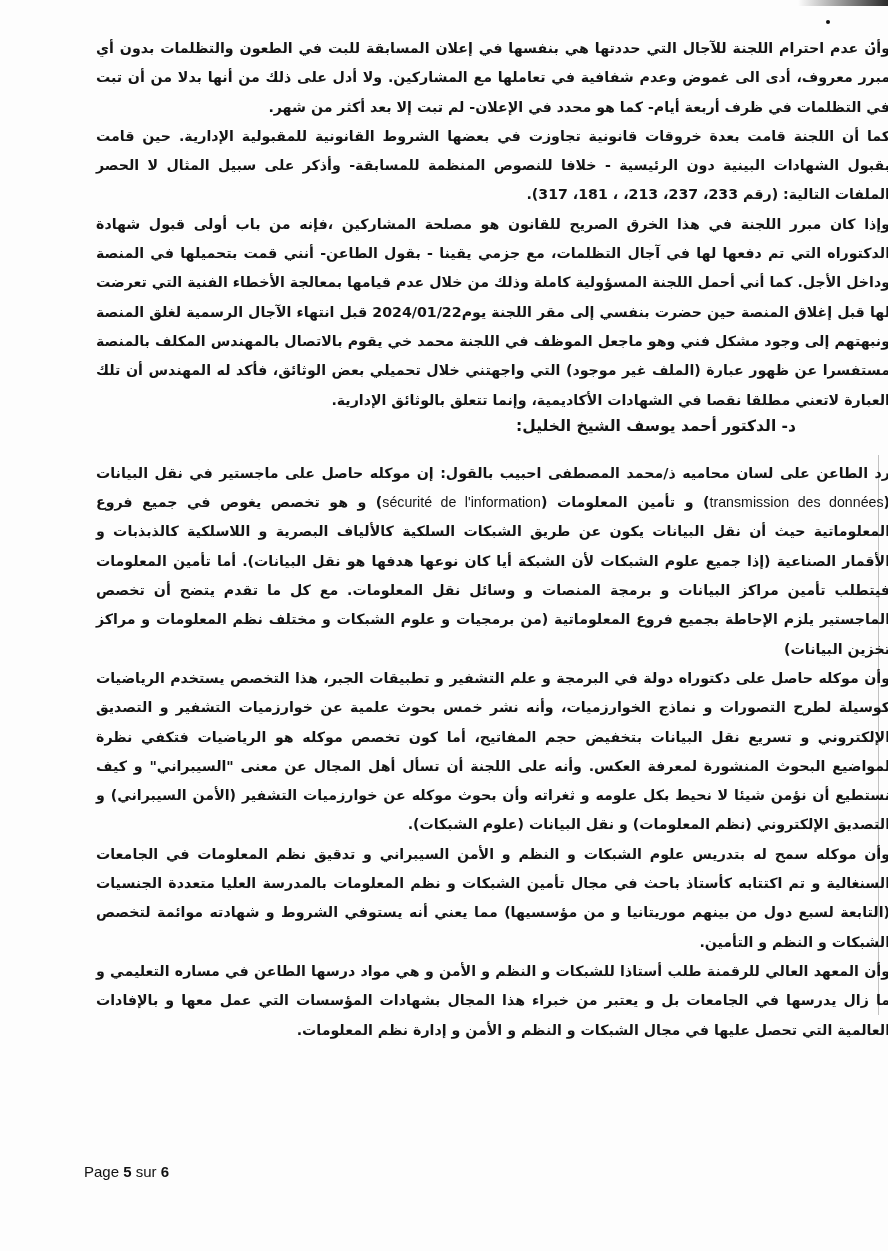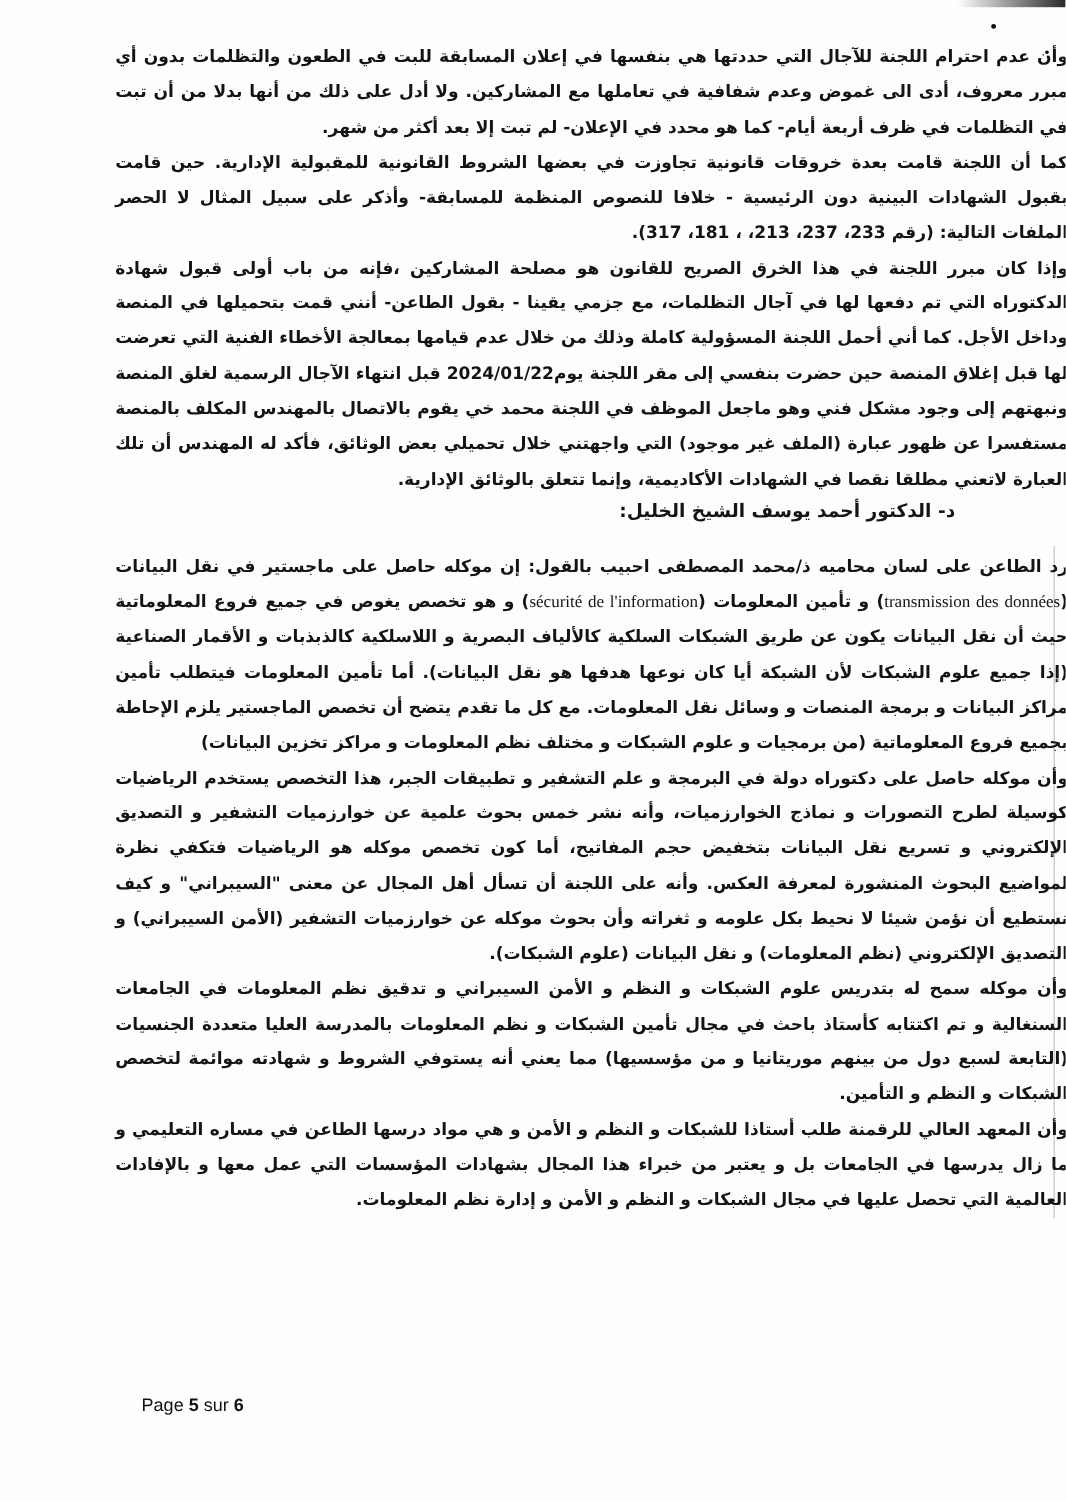--- a/index.html
+++ b/index.html
@@ -23,24 +23,24 @@
       position: absolute; left: 96px; top: 34px; width: 794px;
       direction: rtl; text-align: justify; text-align-last: right;
       font-family: "DejaVu Sans", sans-serif; font-weight: bold;
       font-size: 14.2px; line-height: 29.3px; color: #141414;
     }
     .para { margin: 0; }
     .note-line { padding-right: 94px; }
     .section-heading {
       font-size: 15.5px; line-height: 22px; padding-right: 94px; margin: 0 0 22px 0;
     }
-    .ltr { direction: ltr; unicode-bidi: embed; font-family: Liberation Serif, serif; font-weight: normal; }
+    .ltr { direction: ltr; unicode-bidi: embed; font-family: Liberation Sans, sans-serif; font-weight: normal; }
     .footer {
       position: absolute; left: 84px; top: 1163px;
-      font-family: "Liberation Sans", sans-serif; font-size: 15px; color: #111; margin-left: 34px;
+      font-family: "Liberation Sans", sans-serif; font-size: 15px; color: #111;
     }
     .footer b { font-weight: bold; }
   </style>
 </head>
 <body>
 
 <div class="page">
   <div class="top-shadow"></div>
   <div class="edge-line"></div>
   <span class="dot dot-1"></span>

